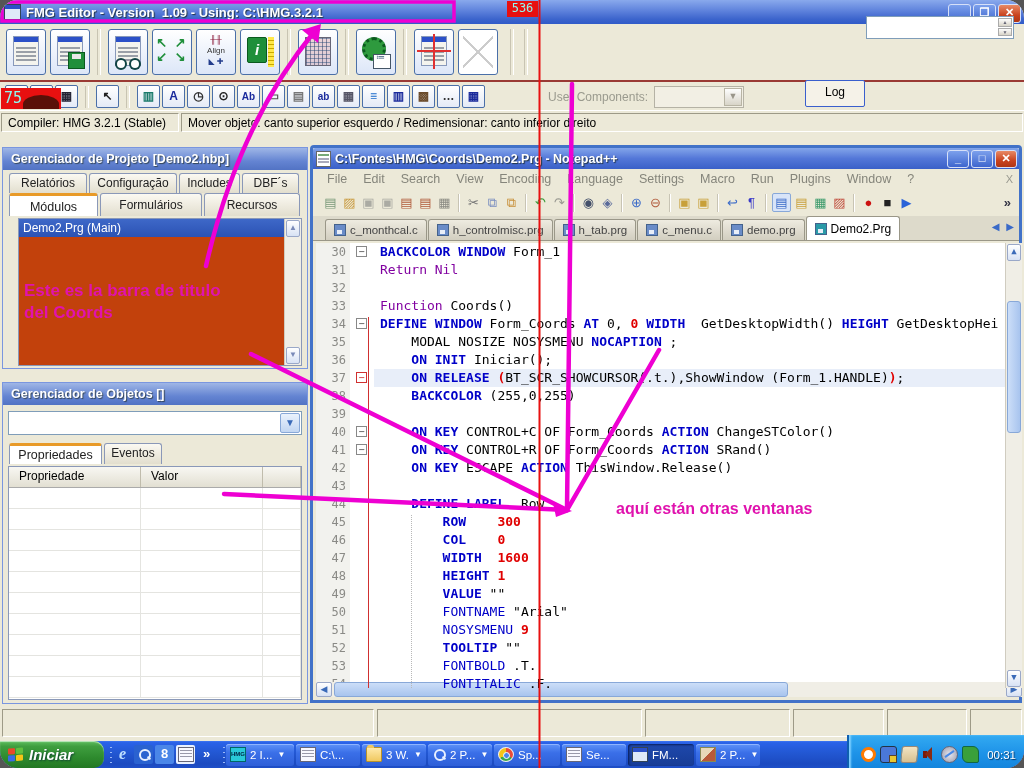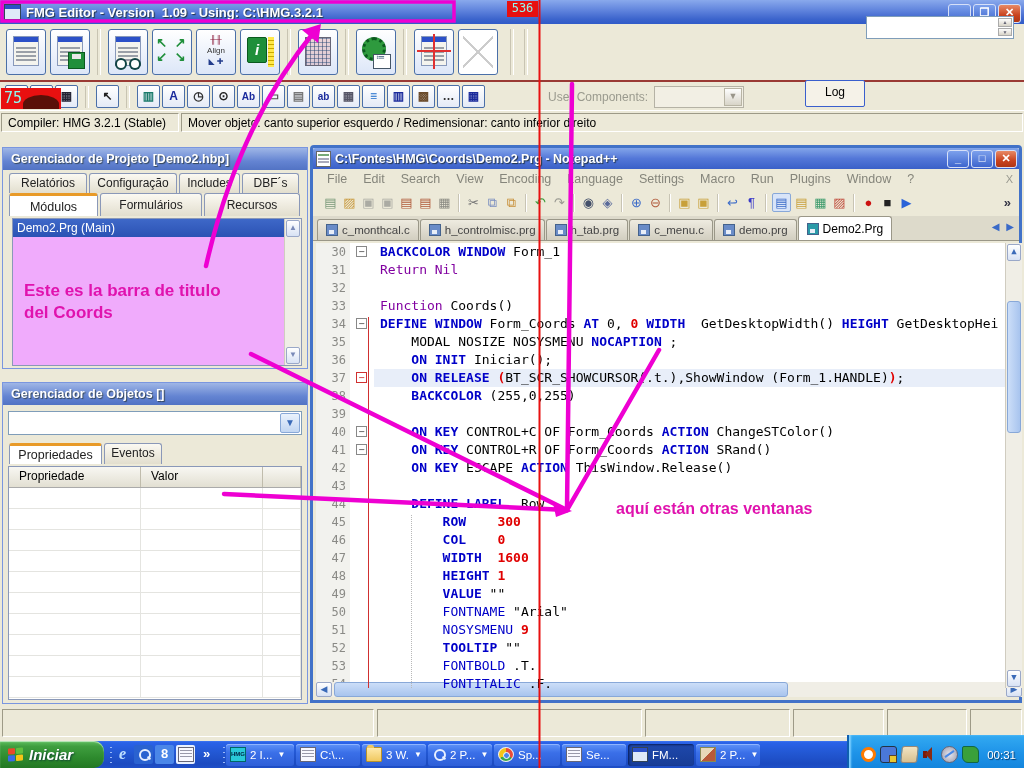--- a/index.html
+++ b/index.html
@@ -1,17 +1,17 @@
 <!DOCTYPE html>
 <html><head>
 <meta charset="utf-8">
 <style>
   html,body{margin:0;padding:0;background:#555;}
   #screen{position:relative;width:1024px;height:768px;overflow:hidden;background:#ECE9D8;
-    font-family:"Liberation Sans",sans-serif;font-size:12px;color:#000;}
+    font-family:"Liberation Sans",sans-serif;font-size:12px;color:#000;border-radius:18px;}
   .abs{position:absolute;}
 
   
   #fmg-titlebar{left:0;top:0;width:1024px;height:24px;
     background:linear-gradient(#89A9EC 0%,#5E82DC 45%,#3C64CC 80%,#305BC8 100%);
     display:flex;align-items:center;padding-left:4px;box-sizing:border-box;}
   .app-ico{width:15px;height:14px;background:#dfe9f8;border:1px solid #345;position:relative;margin-right:5px;}
   .app-ico::before{content:"";position:absolute;left:0;top:0;right:0;height:4px;background:#2B50C8;}
   #fmg-title-text{color:#fff;font-weight:bold;font-size:13px;text-shadow:1px 1px 1px #234;white-space:pre;}
   .winbtns{position:absolute;right:3px;top:4px;display:flex;gap:2px;}
@@ -78,21 +78,21 @@
   .ptitle{height:22px;background:linear-gradient(#9FB6E6,#6484D2 60%,#5273C4);color:#fff;font-weight:bold;
     font-size:12.5px;line-height:22px;padding-left:8px;text-shadow:1px 1px 1px #345;}
   #pm-panel{left:2px;top:14px;width:306px;height:222px;}
   #om-panel{left:2px;top:249px;width:306px;height:322px;}
   .tabrow{display:flex;padding-left:6px;align-items:flex-end;}
   .tab{background:linear-gradient(#FBF9F2,#E2DECE);border:1px solid #8A98B8;border-bottom:none;border-radius:3px 3px 0 0;
     text-align:center;font-size:12px;padding:2px 4px 3px 4px;margin-right:2px;box-sizing:border-box;color:#222;}
   .tab.active{background:#fff;border-top:3px solid #E89A28;font-size:12.5px;position:relative;z-index:2;}
   #pm-tabs1{margin-top:3px;} #pm-tabs1 .tab{height:20px;}
   #pm-tabs2 .tab{height:23px;padding-top:4px;}
-  #pm-list{margin:2px 5px 0 9px;height:146px;background:#f0abfc;border:1px solid #8A98B8;position:relative;overflow:hidden;}
+  #pm-list{margin:2px 5px 0 15px;height:146px;background:#c2410c;border:1px solid #8A98B8;position:relative;overflow:hidden;}
   #pm-list .item{height:18px;line-height:18px;padding-left:4px;background:linear-gradient(#3E68C8,#2B52B4);color:#fff;font-size:12px;}
   .vscroll{position:absolute;right:0;top:0;bottom:0;width:16px;background:#F0EEE6;border-left:1px solid #d0ccc0;}
   .vscroll .up,.vscroll .dn{position:absolute;left:1px;right:1px;height:15px;background:linear-gradient(#fff,#D8E2F4);
     border:1px solid #9AA8C8;border-radius:2px;color:#7A8AB8;font-size:8px;text-align:center;line-height:14px;}
   .vscroll .up{top:1px;} .vscroll .dn{bottom:1px;}
   #om-combo{margin:6px 5px 0 5px;height:22px;background:#fff;border:1px solid #7F9DB9;position:relative;}
   #om-combo .chev{position:absolute;right:1px;top:1px;width:18px;height:18px;background:linear-gradient(#EAF2FC,#C2D6F2);
     border:1px solid #88A8D8;border-radius:2px;color:#3A6AB8;font-size:10px;font-weight:bold;text-align:center;line-height:17px;}
   #om-tabs{margin-top:8px;} #om-tabs .tab{height:21px;}
   #om-table{margin:2px 5px 0 5px;height:232px;background:#fff;border:1px solid #8A98B8;position:relative;overflow:hidden;}
@@ -110,21 +110,21 @@
   #npp-title-text{color:#fff;font-weight:bold;font-size:12.5px;text-shadow:1px 1px 1px #234;}
   #npp .winbtns{top:2px;right:2px;} #npp .wbtn{width:20px;height:16px;line-height:14px;}
   #npp-menubar{height:20px;background:#ECE9D8;display:flex;align-items:center;padding-left:6px;position:relative;}
   .menu-item{color:#85857B;font-size:12.5px;padding:0 8px;}
   #npp-menubar .mclose{position:absolute;right:6px;color:#9a9a90;font-size:11px;}
   #npp-toolbar{height:27px;background:#ECE9D8;display:flex;align-items:center;padding-left:8px;}
   .nicon{width:17px;height:17px;margin:0 1px;font-size:13px;line-height:17px;text-align:center;}
   .nicon.on{background:#D8E4F8;border:1px solid #88A8D8;border-radius:2px;}
   .ntsep{width:1px;height:18px;background:#c8c4b4;border-right:1px solid #fff;margin:0 4px;}
   .nov{margin-left:auto;margin-right:8px;font-weight:bold;color:#334;font-size:13px;}
-  #npp-tabbar{height:24px;background:#DDDACB;display:flex;align-items:flex-end;padding-left:4px;position:relative;
+  #npp-tabbar{height:24px;background:#DDDACB;display:flex;align-items:flex-end;padding-left:12px;position:relative;
     border-bottom:1px solid #9a9788;}
   .ntab{display:flex;align-items:center;gap:4px;height:20px;padding:0 8px;margin-right:1px;font-size:11.5px;color:#444;
     background:linear-gradient(#EEEBE0,#D2CEC0);border:1px solid #9A9788;border-bottom:none;border-radius:3px 3px 0 0;}
   .ntab .fico{width:10px;height:10px;background:#6A8CC8;border:1px solid #44628C;position:relative;}
   .ntab .fico::before{content:"";position:absolute;left:2px;bottom:1px;width:5px;height:4px;background:#e8eef8;}
   .ntab.active{background:#fff;height:23px;color:#000;position:relative;z-index:2;font-size:12px;}
   .ntab.active .fico{background:#2A9AA8;}
   .tabnav{position:absolute;right:3px;top:5px;color:#3A6AC8;font-size:10px;letter-spacing:2px;}
   #npp-code{position:absolute;left:3px;top:95px;width:706px;height:445px;background:#fff;overflow:hidden;
     font-family:"DejaVu Sans Mono",monospace;font-size:13px;}

